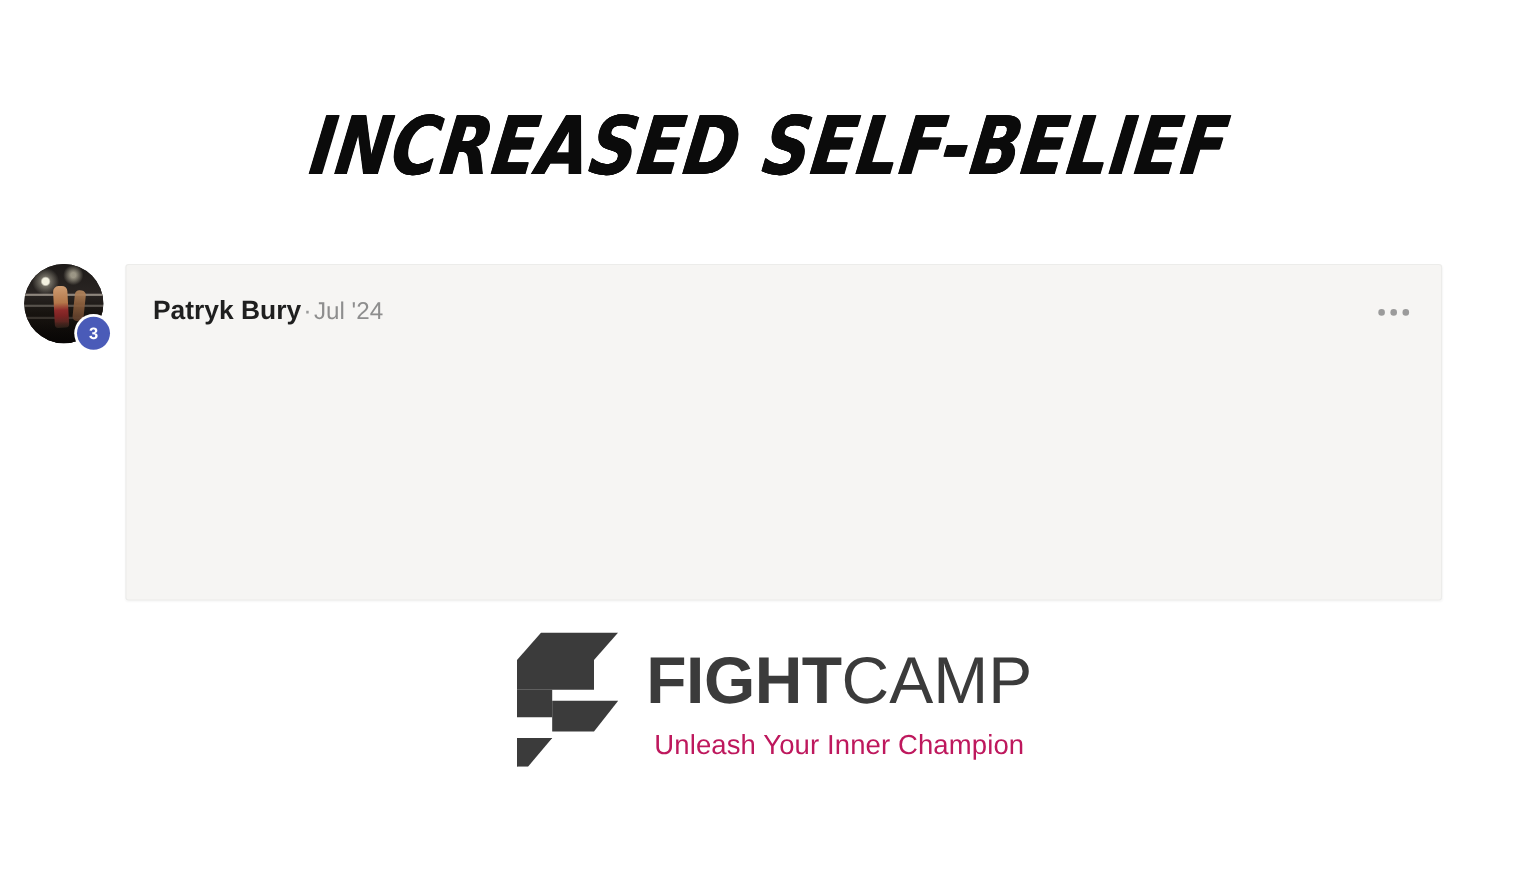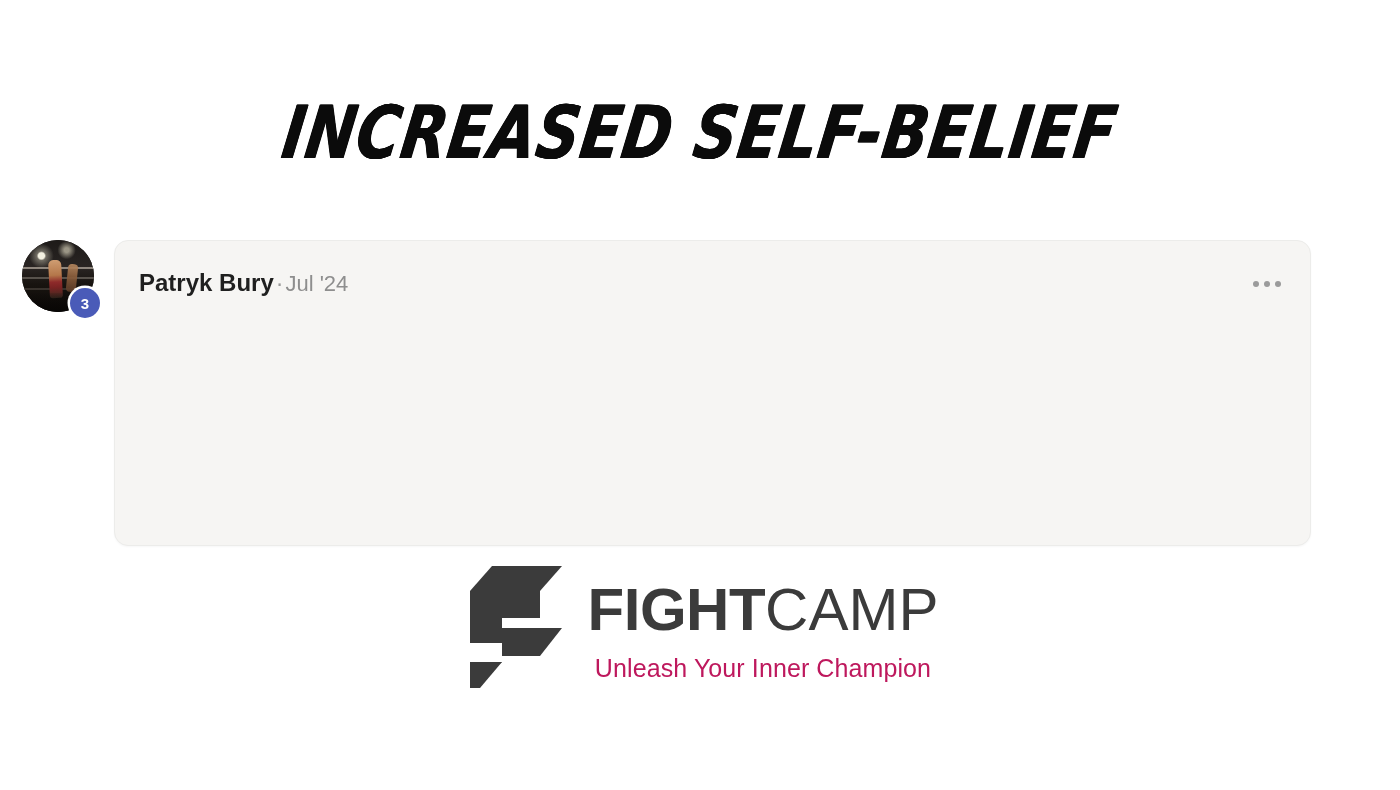--- a/index.html
+++ b/index.html
@@ -127,21 +127,21 @@
 
   
   .card {
     position: absolute;
     left: 114px;
     top: 4px;
     width: 1197px;
     min-height: 306px;
     background: #f6f5f3;
     border: 1px solid #ececea;
-    border-radius: 14px;
+    border-radius: 3px;
     padding: 28px 27px 30px 24px;
     box-shadow: 0 1px 2px rgba(0,0,0,0.035);
   }
 
   .card-head {
     display: flex;
     align-items: flex-start;
     justify-content: space-between;
     margin-bottom: 4px;
   }
@@ -186,25 +186,25 @@
   .body-text u {
     text-decoration: none;
     border-bottom: 2.2px solid #2b2b2b;
     padding-bottom: 1px;
   }
 
   
   .logo-wrap {
     position: absolute;
     left: 0;
-    top: 553px;
+    top: 575px;
     width: 1400px;
     height: 135px;
     display: flex;
-    align-items: flex-end;
+    align-items: flex-start;
     justify-content: center;
   }
   .logo {
     display: flex;
     align-items: flex-start;
     gap: 26px;
   }
   .logo-mark { width: 100px; height: 122px; flex: none; display: block; }
   .logo-text { display: flex; flex-direction: column; align-items: center; padding-top: 14px; }
   .wordmark {

